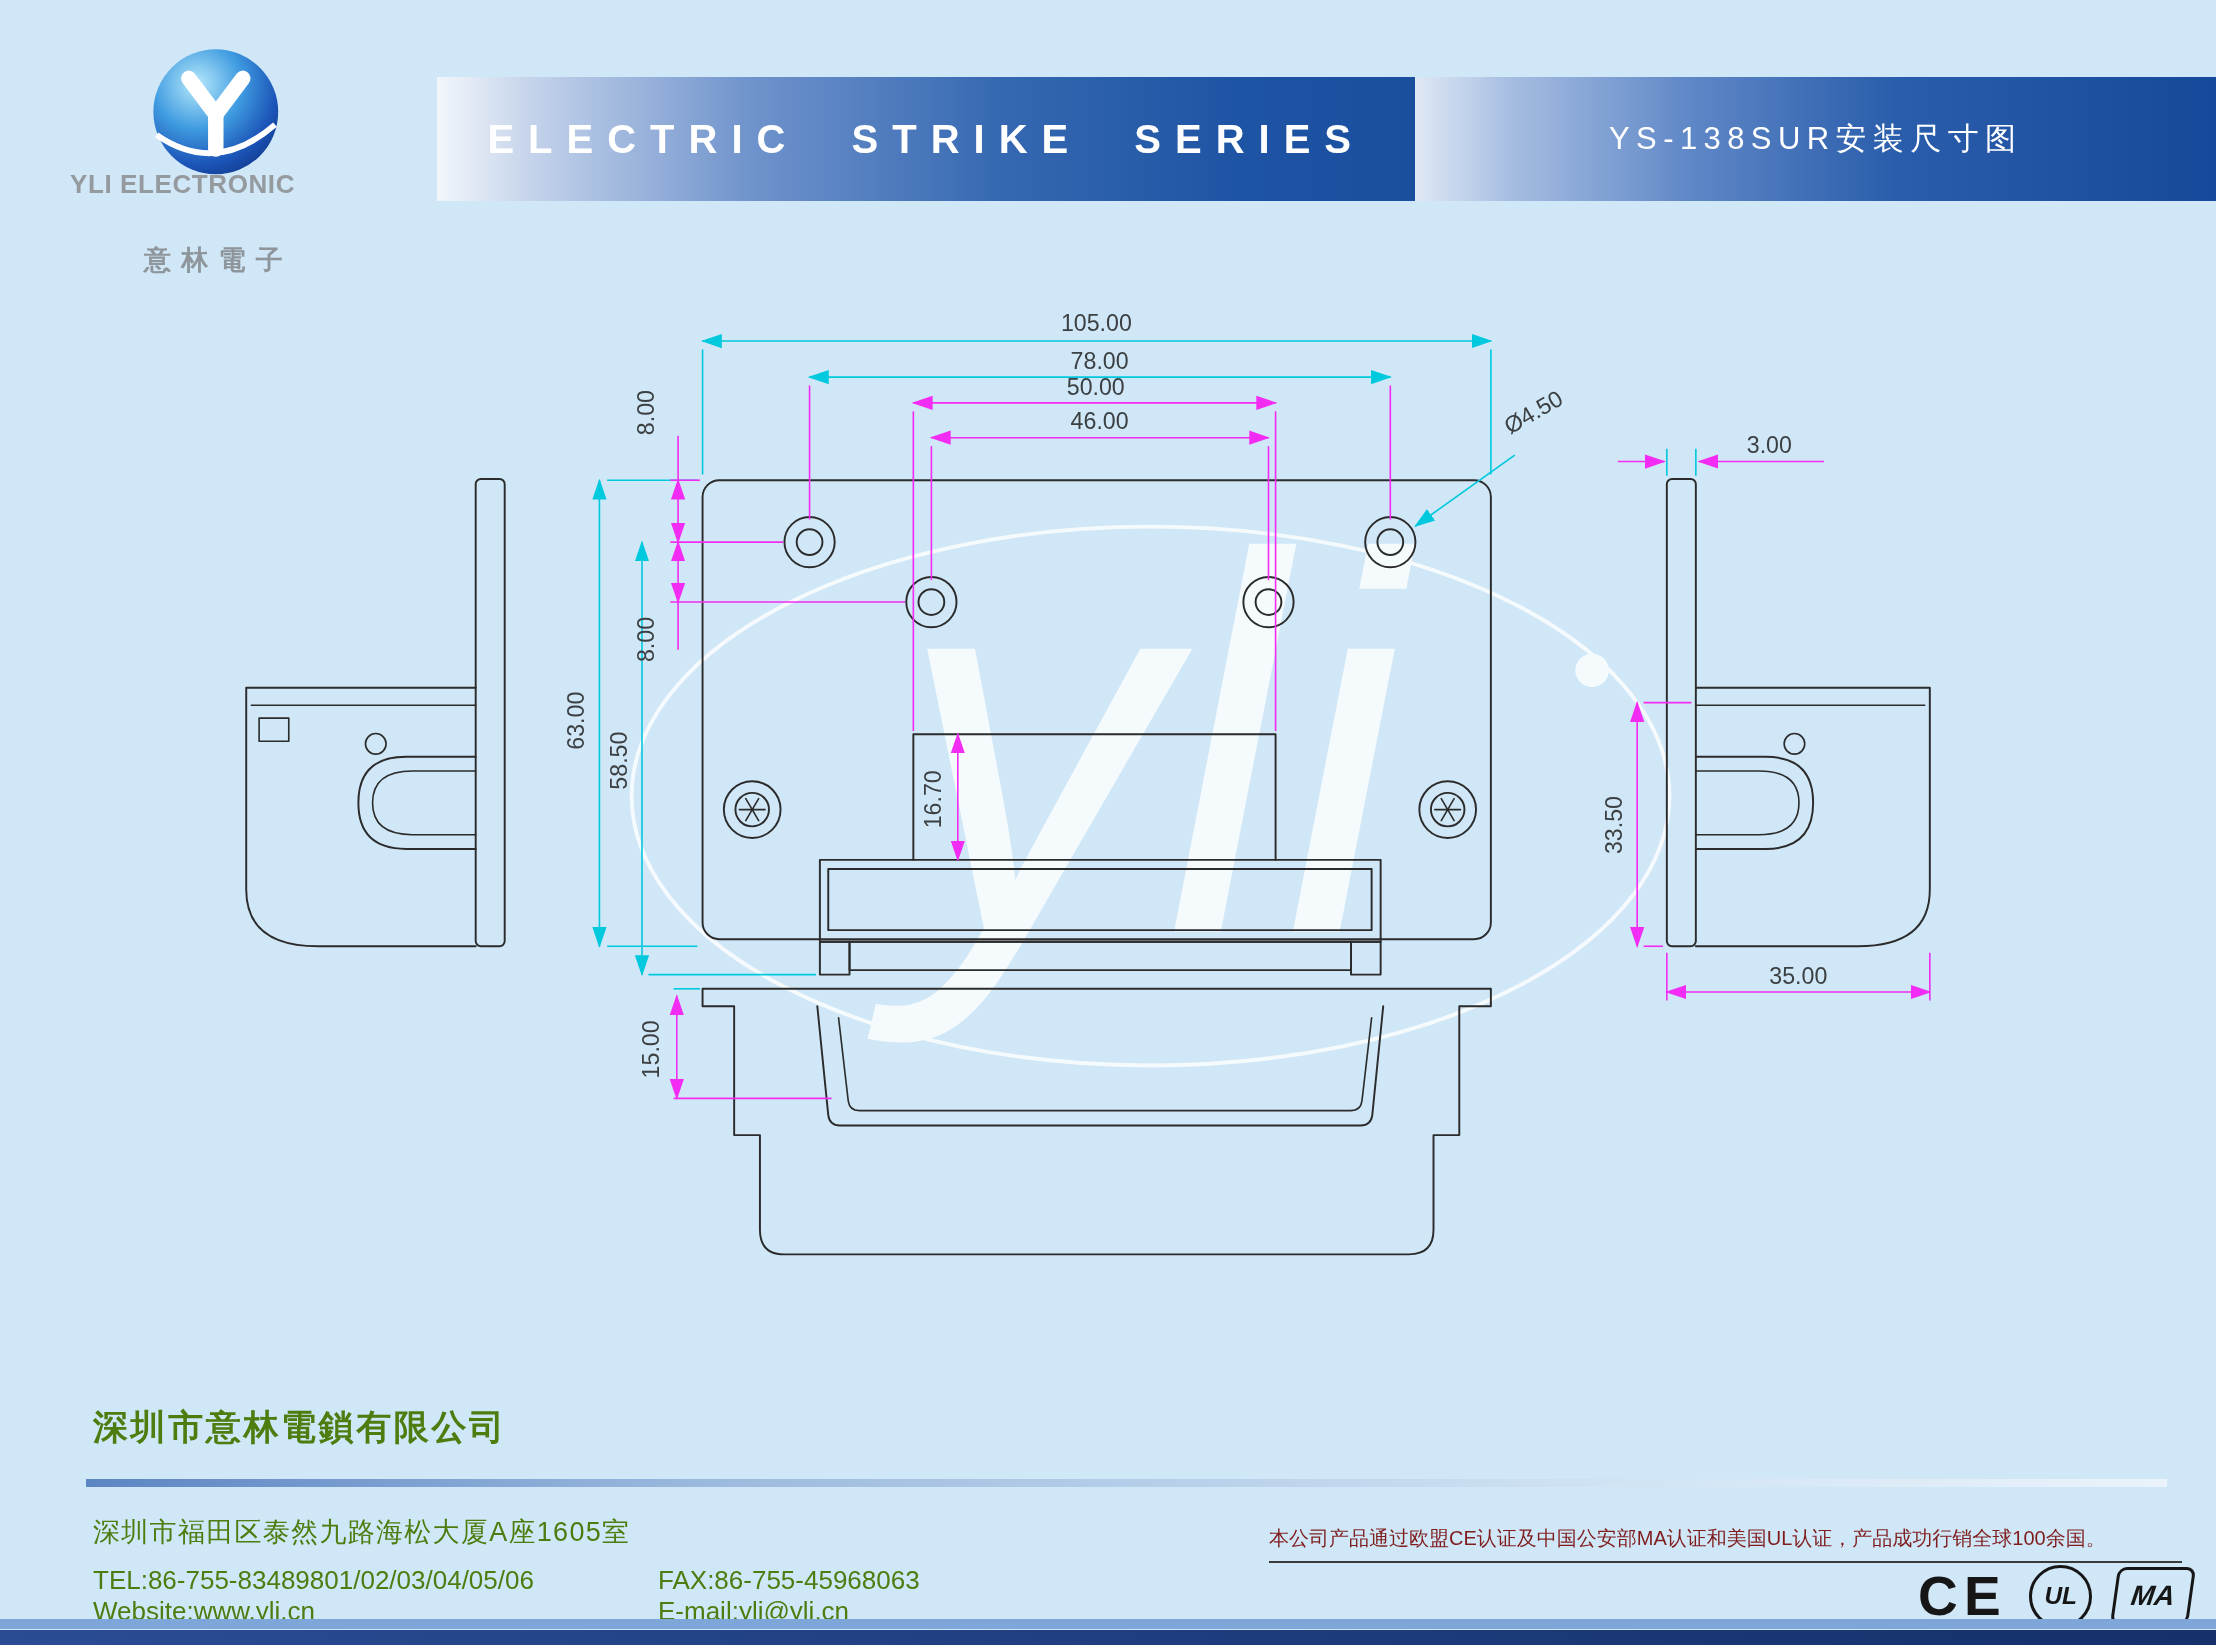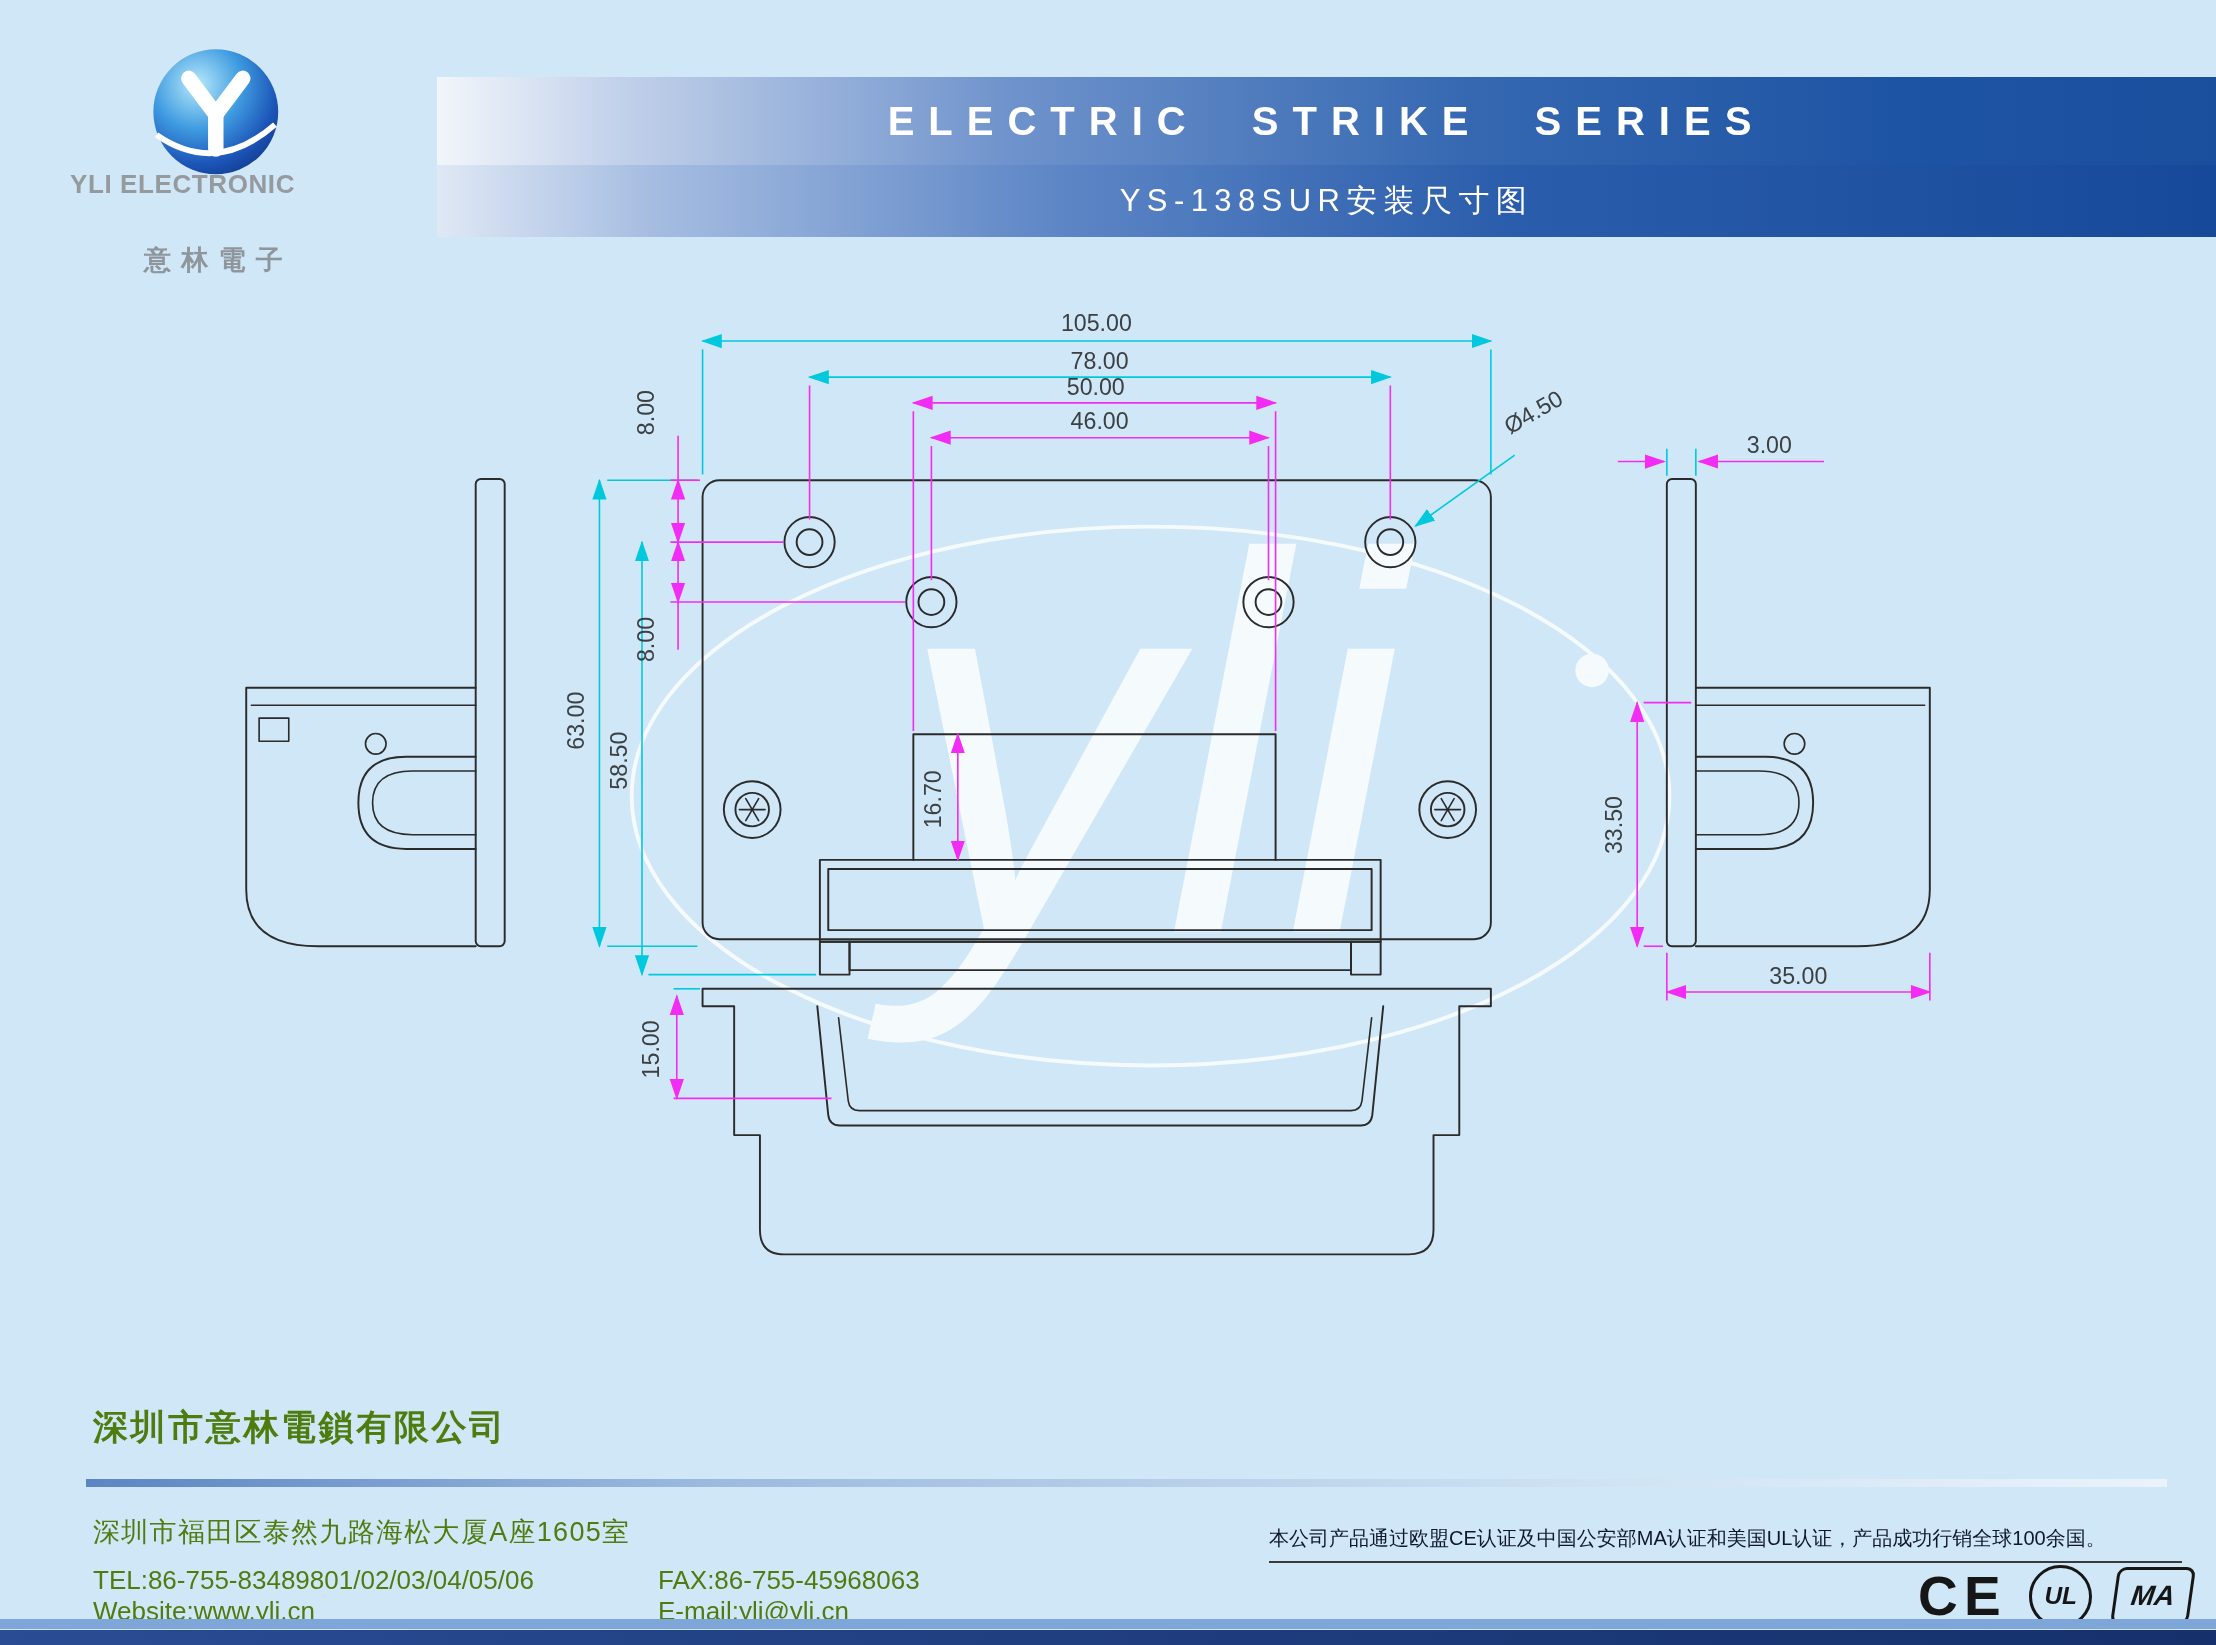--- a/index.html
+++ b/index.html
@@ -4,40 +4,40 @@
 <style>
   html,body{margin:0;padding:0;background:#9db6c8;}
   #page{position:relative;width:2216px;height:1645px;background:#d0e7f7;overflow:hidden;
         font-family:"Liberation Sans",sans-serif;}
   
   #logo-wrap{position:absolute;left:137px;top:41px;width:155px;height:148px;}
   #brand{position:absolute;left:70px;top:169px;width:297px;text-align:left;
          font-size:26px;font-weight:bold;color:#949a9e;letter-spacing:0.6px;}
   #brand-cn{position:absolute;left:70px;top:202px;width:297px;text-align:center;
          font-size:27px;font-weight:bold;color:#8e959b;letter-spacing:10.3px;margin-top:40px;}
-  #banner{position:absolute;left:425px;top:77px;right:0;height:160px;display:flex;flex-direction:column;margin-left:12px;}
+  #banner{position:absolute;left:425px;top:77px;right:0;height:124px;display:flex;flex-direction:row;margin-left:12px;}
   #banner .t{flex:1.1;display:flex;align-items:center;justify-content:center;
      background:linear-gradient(90deg,#f2f6fb 0%,#c3d2ea 10%,#6f93cc 32%,#3568b1 58%,#1e54a4 82%,#1a4f9e 100%);}
   #banner .s{flex:0.9;display:flex;align-items:center;justify-content:center;
      background:linear-gradient(90deg,#dfe8f5 0%,#a6bde1 12%,#5d86c6 35%,#2a5dab 60%,#17499a 100%);}
   #banner-title{color:#fff;font-size:40px;font-weight:bold;letter-spacing:14px;word-spacing:27px;}
   #banner-subtitle{color:#fff;font-size:31px;letter-spacing:6.4px;}
   
   #draw{position:absolute;left:0;top:0;width:2216px;height:1645px;}
   
   .ftxt{position:absolute;color:#4d7c0f;}
   #company{left:93px;top:1404px;font-size:35px;font-weight:bold;letter-spacing:2.6px;}
   #divider{position:absolute;left:86px;top:1479px;width:2081px;height:8.4px;
      background:linear-gradient(90deg,#5c85c3 0%,#9cbade 30%,#cfe2f3 72%,#eaf3fb 100%);}
   #address{left:93px;top:1514px;font-size:27px;letter-spacing:1.3px;}
   #tel{left:93px;top:1565px;font-size:26px;}
   #fax{left:658px;top:1565px;font-size:26px;}
   #website{left:93px;top:1596px;font-size:26px;}
   #email{left:658px;top:1596px;font-size:26px;}
-  #cert-note{left:1269px;top:1525px;width:922px;font-size:20px;color:#0f172a;}
+  #cert-note{left:1269px;top:1525px;width:922px;font-size:20px;color:#7f1d1d;}
   #cert-line{position:absolute;left:1269px;top:1561px;width:913px;height:1.9px;background:#3a3a3a;}
   #marks{position:absolute;left:1918px;top:1564px;display:flex;align-items:center;gap:22px;}
   #mark-ce{font-size:55px;font-weight:bold;letter-spacing:6.4px;color:#161616;}
   #mark-ul{width:57px;height:57px;border:3.2px solid #161616;border-radius:50%;display:flex;
            align-items:center;justify-content:center;font-size:24.5px;font-weight:bold;font-style:italic;color:#161616;}
   #mark-ma{width:72px;height:52px;border:3.2px solid #161616;border-radius:9px;transform:skewX(-8deg);
            display:flex;align-items:center;justify-content:center;font-size:28px;font-weight:bold;font-style:italic;color:#161616;}
   #strip-light{position:absolute;left:0;top:1619px;width:100%;height:10.3px;background:#7fa6d9;}
   #strip-dark{position:absolute;left:0;top:1630px;width:100%;height:15.5px;
               background:linear-gradient(90deg,#2a4c94,#15306b);}

